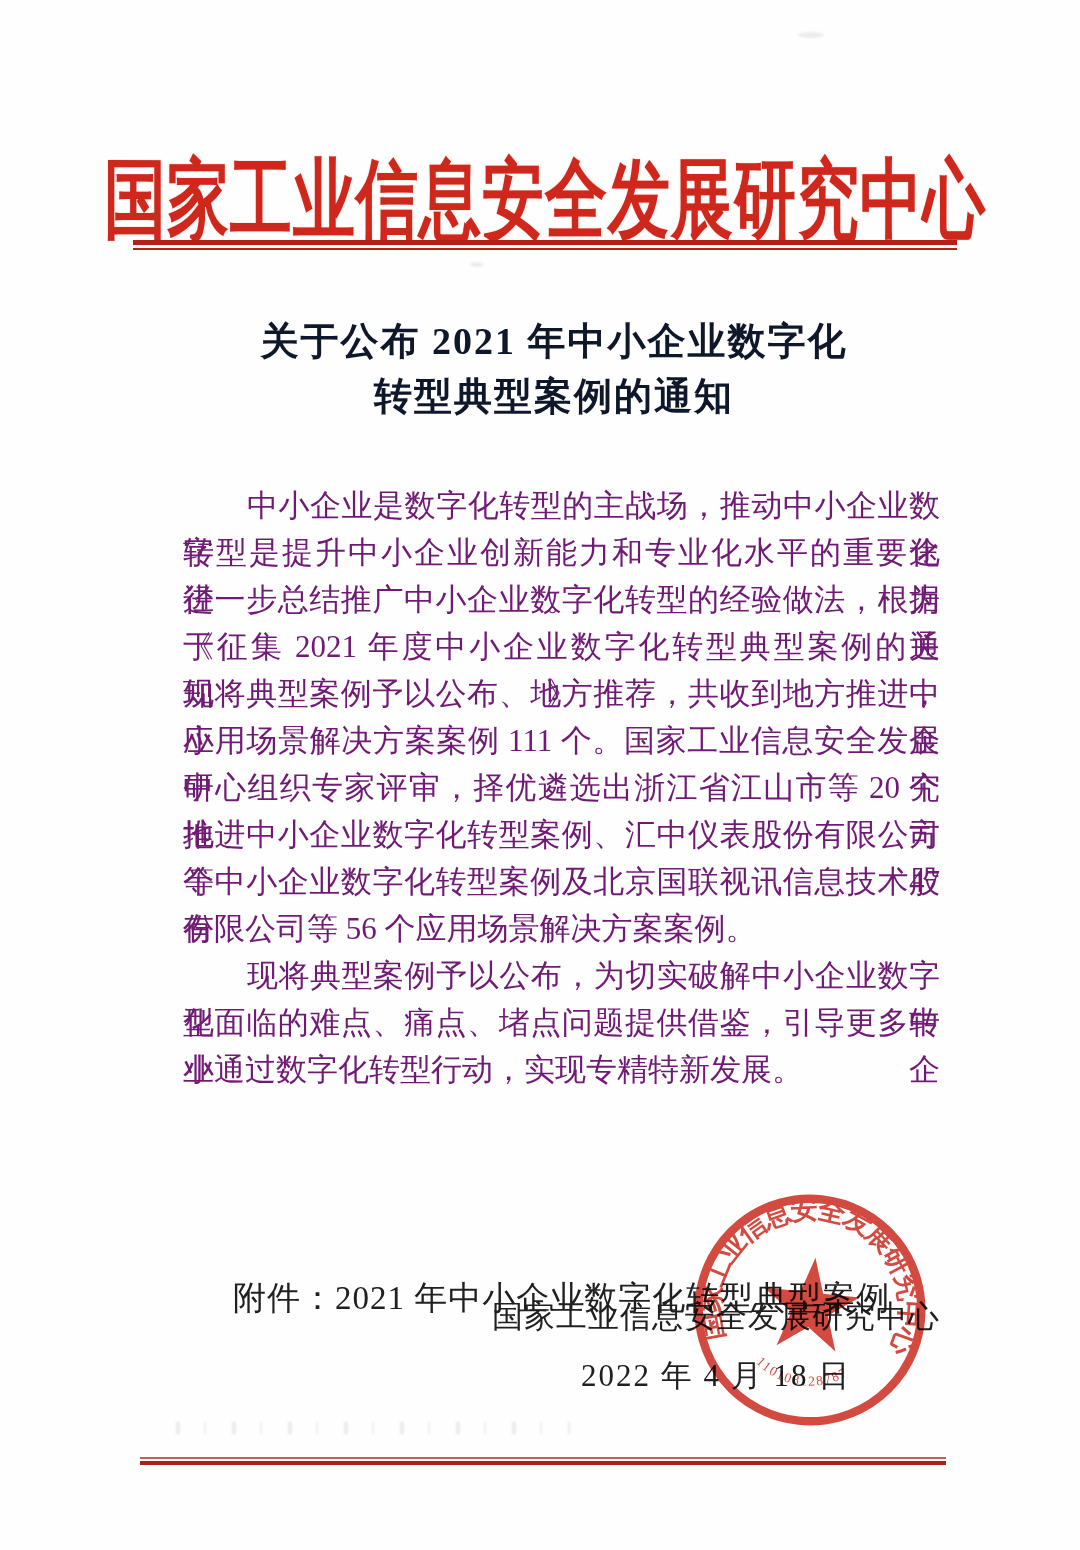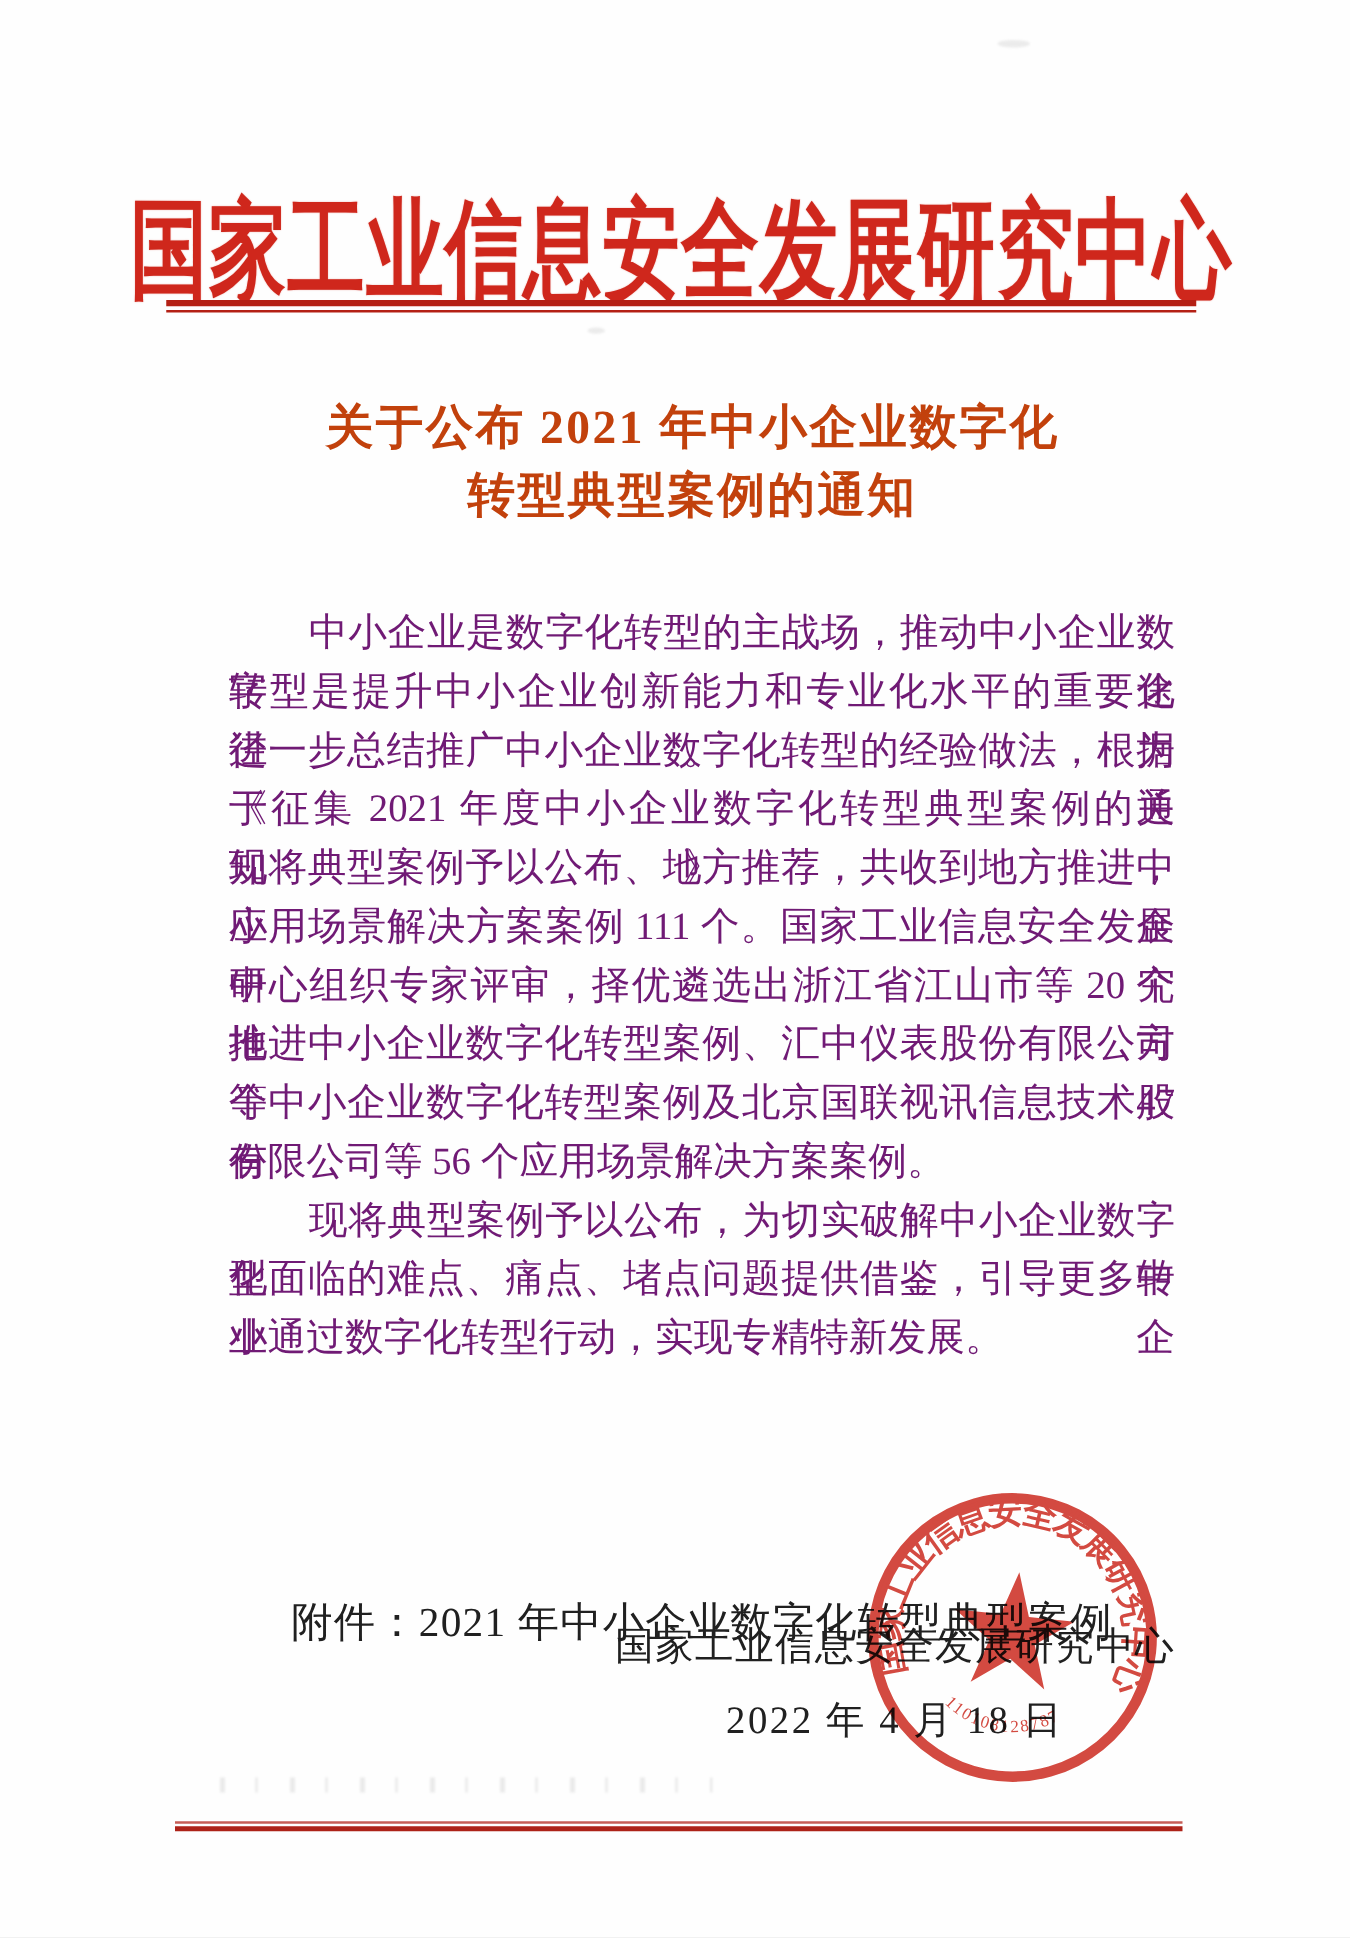--- a/index.html
+++ b/index.html
@@ -24,21 +24,21 @@
     transform-origin:50% 0;
     text-shadow:0 0 1px rgba(207,39,28,.45);
     white-space:nowrap;
   }
   .head-rule{position:absolute;left:133px;width:824px;}
   .head-rule .r1{height:5px;background:#b42015;}
   .head-rule .r2{height:2px;background:#b42015;margin-top:3px;}
   
   .doc-title{
     position:absolute;left:0;width:1080px;padding-left:28px;box-sizing:border-box;
-    text-align:center;font-weight:bold;font-size:38px;color:#c2410c;
+    text-align:center;font-weight:bold;font-size:38px;color:#0f172a;
     letter-spacing:2px;white-space:nowrap;
   }
   #title1{top:316px;}
   #title2{top:371px;}
   
   .body-block{
     position:absolute;top:482px;left:183px;width:757px;
     font-size:31px;color:#701a75;
   }
   .bline{height:47px;line-height:47px;white-space:nowrap;}

